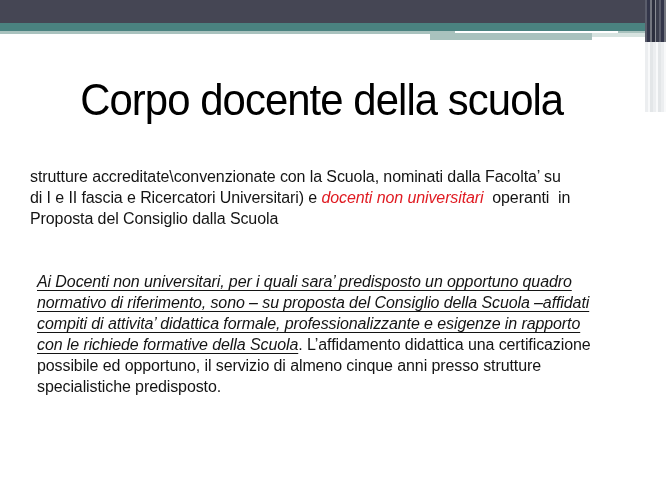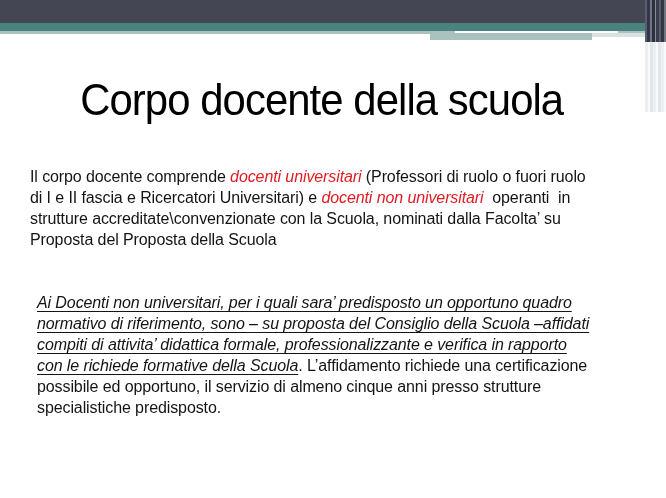--- a/index.html
+++ b/index.html
@@ -101,26 +101,25 @@
 <div class="bar-white-line"></div>
 <div class="stripes-top"></div>
 <div class="stripes-bottom"></div>
 
 <div class="title-wrap">
   <span class="title-text">Corpo docente della scuola</span>
 </div>
 
 <div class="content" id="content">
     <div class="para">
-      <div class="line"><span class="seg-n">Il corpo docente comprende </span><span class="seg-r">docenti universitari </span><span class="seg-n">(Professori di ruolo o fuori ruolo</span></div>
+      <div class="line"><span class="seg-n">strutture accreditate\convenzionate con la Scuola, nominati dalla Facolta’ su</span></div>
       <div class="line"><span class="seg-n">di I e II fascia e Ricercatori Universitari) e </span><span class="seg-r">docenti non universitari </span><span class="seg-n"> operanti  in</span></div>
-      <div class="line"><span class="seg-n">strutture accreditate\convenzionate con la Scuola, nominati dalla Facolta’ su</span></div>
-      <div class="line"><span class="seg-n">Proposta del Proposta della Scuola</span></div>
+      <div class="line"><span class="seg-n">Proposta del Consiglio dalla Scuola</span></div>
     </div>
     <div class="para indented">
       <div class="line"><span class="seg-u">Ai Docenti non universitari, per i quali sara’ predisposto un opportuno quadro</span></div>
       <div class="line"><span class="seg-u">normativo di riferimento, sono – su proposta del Consiglio della Scuola –affidati</span></div>
-      <div class="line"><span class="seg-u">compiti di attivita’ didattica formale, professionalizzante e verifica in rapporto</span></div>
-      <div class="line"><span class="seg-u">con le richiede formative della Scuola</span><span class="seg-n">. L’affidamento richiede una certificazione</span></div>
+      <div class="line"><span class="seg-u">compiti di attivita’ didattica formale, professionalizzante e esigenze in rapporto</span></div>
+      <div class="line"><span class="seg-u">con le richiede formative della Scuola</span><span class="seg-n">. L’affidamento didattica una certificazione</span></div>
       <div class="line"><span class="seg-n">possibile ed opportuno, il servizio di almeno cinque anni presso strutture</span></div>
       <div class="line"><span class="seg-n">specialistiche predisposto.</span></div>
     </div>
   </div>
 
 </body></html>

